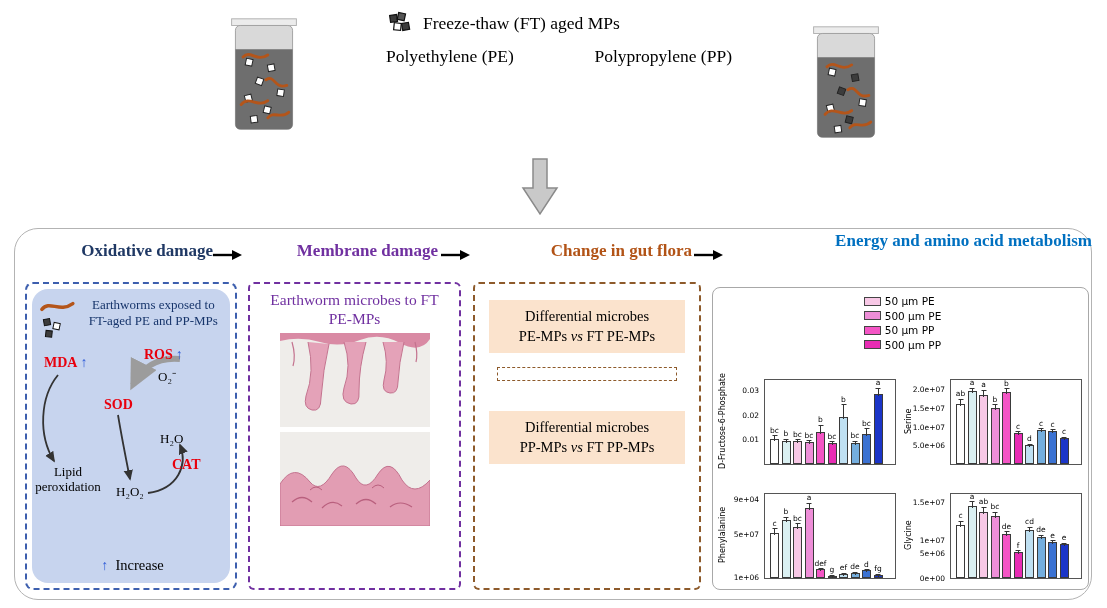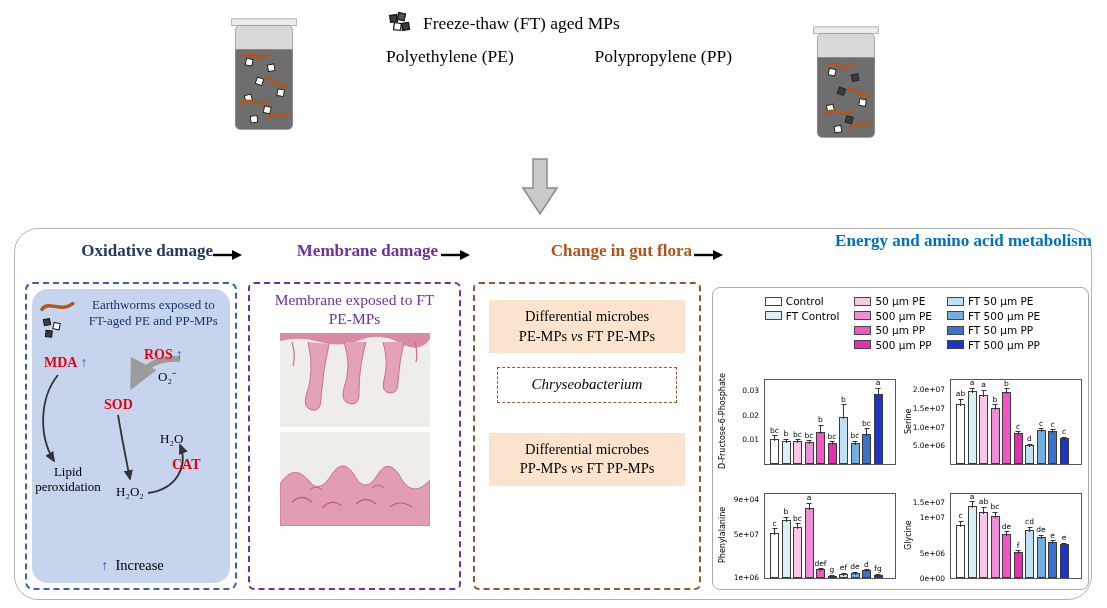--- a/index.html
+++ b/index.html
@@ -205,21 +205,21 @@
         </div>
       </div>
       <div class="p1-increase">
         <span class="bup">↑</span>&nbsp;
         <span>Increase</span>
       </div>
     </div>
   </div>
 
   <div class="p2">
-    <div class="p2-cap">Membrane exposed to FT PE-MPs</div>
+    <div class="p2-cap">Earthworm microbes to FT PE-MPs</div>
     <svg class="histo" width="150" height="94" viewBox="0 0 150 94">
       <rect width="150" height="94" fill="#efedea"></rect>
       <path d="M0,8 Q20,3 40,9 T80,7 T120,10 T150,6 L150,0 L0,0 Z" fill="#d98aa4"></path>
       <path d="M28,9 q7,30 -2,54 q-3,12 6,14 q9,2 9,-12 q2,-28 8,-54" fill="#e4a2b8" stroke="#c4738f" stroke-width="1"></path>
       <path d="M64,9 q8,24 0,46 q-4,14 7,16 q9,1 8,-13 q0,-24 7,-49" fill="#e4a2b8" stroke="#c4738f" stroke-width="1"></path>
       <path d="M103,9 q6,20 1,38 q-3,12 6,13 q8,1 8,-11 q1,-19 6,-40" fill="#e4a2b8" stroke="#c4738f" stroke-width="1"></path>
       <path d="M12,9 q4,14 1,24 M135,9 q3,12 1,20" stroke="#c4738f" stroke-width="1.2" fill="none"></path>
     </svg>
     <svg class="histo" width="150" height="94" viewBox="0 0 150 94">
       <rect width="150" height="94" fill="#efedea"></rect>
@@ -232,78 +232,49 @@
   <div class="p3">
     <div class="gbox orange">
       <div>Differential microbes</div>
       <div>
         <span>PE-MPs</span>
         <i>vs</i>
         <span>FT PE-MPs</span>
       </div>
     </div>
     <div class="gbox names">
-      <i>Chryseobacterium</i>
     </div>
     <div class="gbox orange" style="margin-top:30px">
       <div>Differential microbes</div>
       <div>
         <span>PP-MPs</span>
         <i>vs</i>
         <span>FT PP-MPs</span>
       </div>
     </div>
   </div>
 
   <div class="p4">
     <div class="chart-legend">
         <div class="lcol">
           <div class="lrow">
-            <span class="sw" style="background: rgb(255, 255, 255);"></span>
-            <span>Control</span>
-          </div>
-          <div class="lrow">
-            <span class="sw" style="background: rgb(218, 240, 242);"></span>
-            <span>FT Control</span>
-          </div>
-        </div>
-        <div class="lcol">
-          <div class="lrow">
             <span class="sw" style="background: rgb(248, 200, 230);"></span>
             <span>50 μm PE</span>
           </div>
           <div class="lrow">
             <span class="sw" style="background: rgb(238, 142, 216);"></span>
             <span>500 μm PE</span>
           </div>
           <div class="lrow">
             <span class="sw" style="background: rgb(244, 85, 197);"></span>
             <span>50 μm PP</span>
           </div>
           <div class="lrow">
             <span class="sw" style="background: rgb(232, 44, 180);"></span>
             <span>500 μm PP</span>
-          </div>
-        </div>
-        <div class="lcol">
-          <div class="lrow">
-            <span class="sw" style="background: rgb(191, 224, 242);"></span>
-            <span>FT 50 μm PE</span>
-          </div>
-          <div class="lrow">
-            <span class="sw" style="background: rgb(116, 174, 222);"></span>
-            <span>FT 500 μm PE</span>
-          </div>
-          <div class="lrow">
-            <span class="sw" style="background: rgb(59, 114, 210);"></span>
-            <span>FT 50 μm PP</span>
-          </div>
-          <div class="lrow">
-            <span class="sw" style="background: rgb(27, 53, 200);"></span>
-            <span>FT 500 μm PP</span>
           </div>
         </div>
       </div>
     <div class="charts">
       <div class="chart">
         <div class="ylab">D-Fructose-6-Phosphate</div>
         <div class="ticks">
             <div class="tick" style="bottom: 20.7059px;">0.01</div>
             <div class="tick" style="bottom: 45.4118px;">0.02</div>
             <div class="tick" style="bottom: 70.1176px;">0.03</div>
@@ -450,21 +421,21 @@
               <div class="err" style="height: 2px;"></div>
               <div class="sig" style="bottom: calc(100% + 3px);">fg</div>
             </div>
           </div>
       </div>
       <div class="chart">
         <div class="ylab">Glycine</div>
         <div class="ticks">
             <div class="tick" style="bottom: -4px;">0e+00</div>
             <div class="tick" style="bottom: 21.4545px;">5e+06</div>
-            <div class="tick" style="bottom: 57px; text-align: right;">1e+07</div>
+            <div class="tick" style="bottom: 34px; text-align: right;">1e+07</div>
             <div class="tick" style="bottom: 72.3636px;">1.5e+07</div>
           </div>
         <div class="plot">
             <div class="bar" style="height: 53.4545px; background: rgb(255, 255, 255);">
               <div class="err" style="height: 4.58182px;"></div>
               <div class="sig" style="bottom: calc(100% + 5.58182px);">c</div>
             </div>
             <div class="bar" style="height: 72.2909px; background: rgb(218, 240, 242);">
               <div class="err" style="height: 5.6px;"></div>
               <div class="sig" style="bottom: calc(100% + 6.6px);">a</div>

